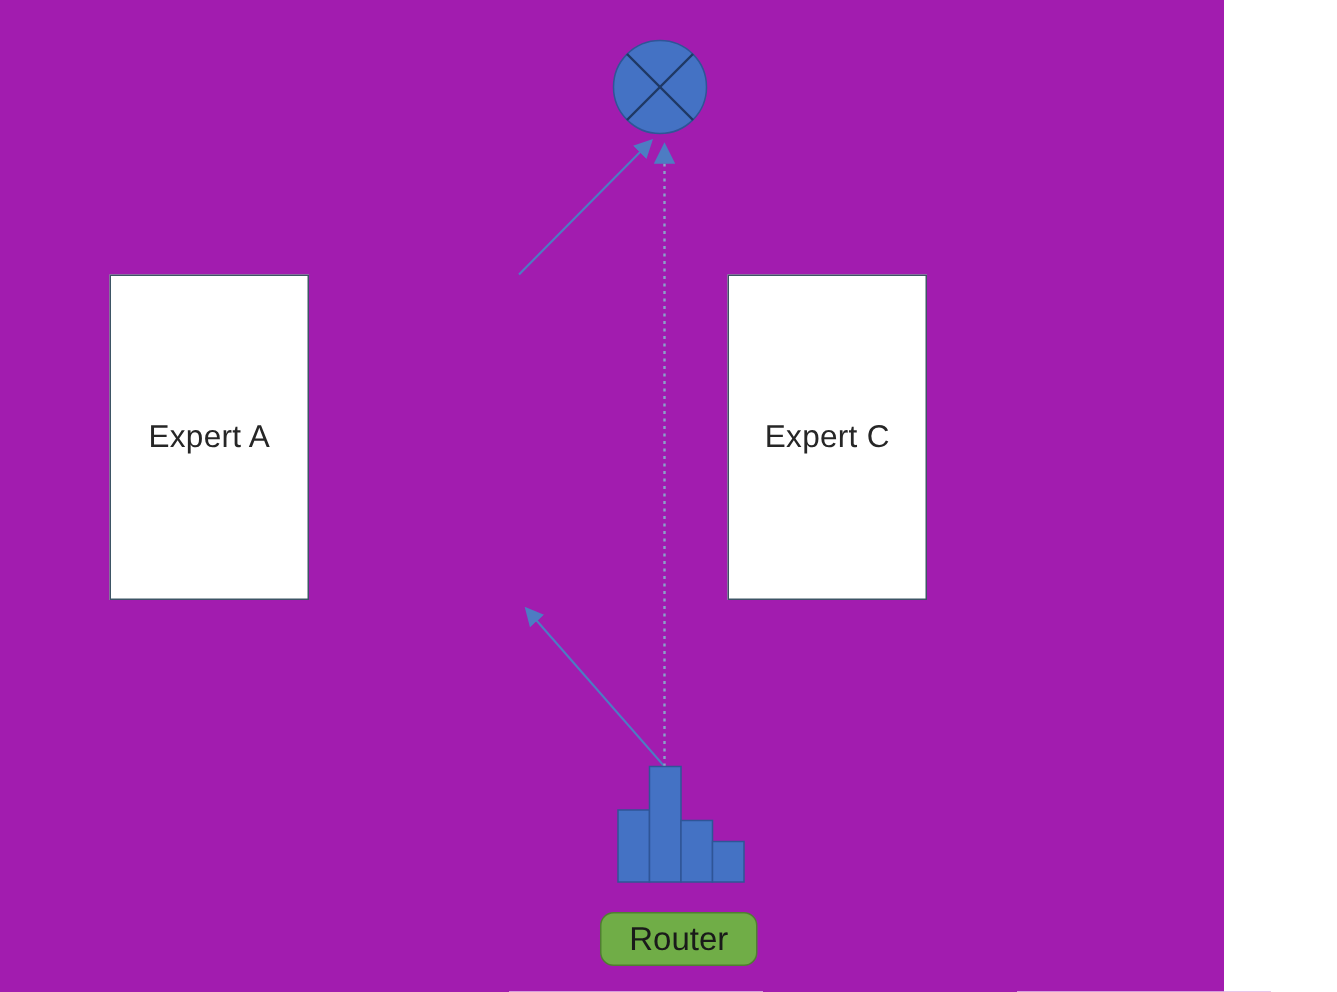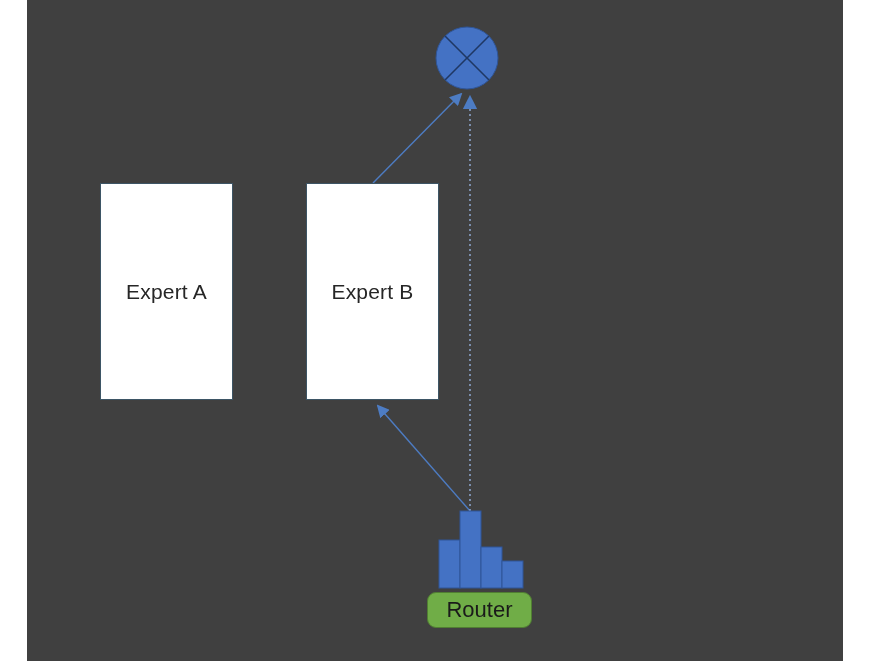--- a/index.html
+++ b/index.html
@@ -1,23 +1,22 @@
 <!DOCTYPE html>
 <html><head>
 <meta charset="utf-8">
 <style>
   html, body { margin: 0; padding: 0; background: #ffffff; }
   .stage {
     position: relative;
     width: 816px;
     height: 661px;
-    background: #404040;
+    background: #a21caf;
     font-family: "Liberation Sans", "DejaVu Sans", sans-serif;
     overflow: hidden;
-    margin-left: 27px;
   }
   svg.layer {
     position: absolute;
     left: 0; top: 0;
     width: 891px; height: 661px;
   }
   .expert-box {
     position: absolute;
     top: 183px;
     width: 133px;
@@ -30,21 +29,21 @@
     box-sizing: border-box;
   }
   .expert-label {
     font-size: 21px;
     color: var(--text-color, #262626);
     letter-spacing: 0.2px;
   }
   .router-pill {
     position: absolute;
     left: 400px;
-    top: 592px;
+    top: 608px;
     width: 105px;
     height: 36px;
     background: var(--green-fill, #70ad47);
     border: 1.5px solid var(--green-stroke, #507e32);
     border-radius: 9px;
     display: flex;
     align-items: center;
     justify-content: center;
     box-sizing: border-box;
   }
@@ -87,21 +86,21 @@
         <rect x="412" y="540" width="21" height="48" class="bar"></rect>
         <rect x="433" y="511" width="21" height="77" class="bar"></rect>
         <rect x="454" y="547" width="21" height="41" class="bar"></rect>
         <rect x="475" y="561" width="21" height="27" class="bar"></rect>
       </g>
   </svg>
 
   <div class="expert-box" style="left:73px">
     <span class="expert-label">Expert A</span>
   </div>
-  <div class="expert-box" style="left:279px">
-    <span class="expert-label">Expert B</span>
+  <div class="expert-box" style="left:485px">
+    <span class="expert-label">Expert C</span>
   </div>
 
   <div class="router-pill">
     <span class="router-label">Router</span>
   </div>
 
 </div>
 
 </body></html>

